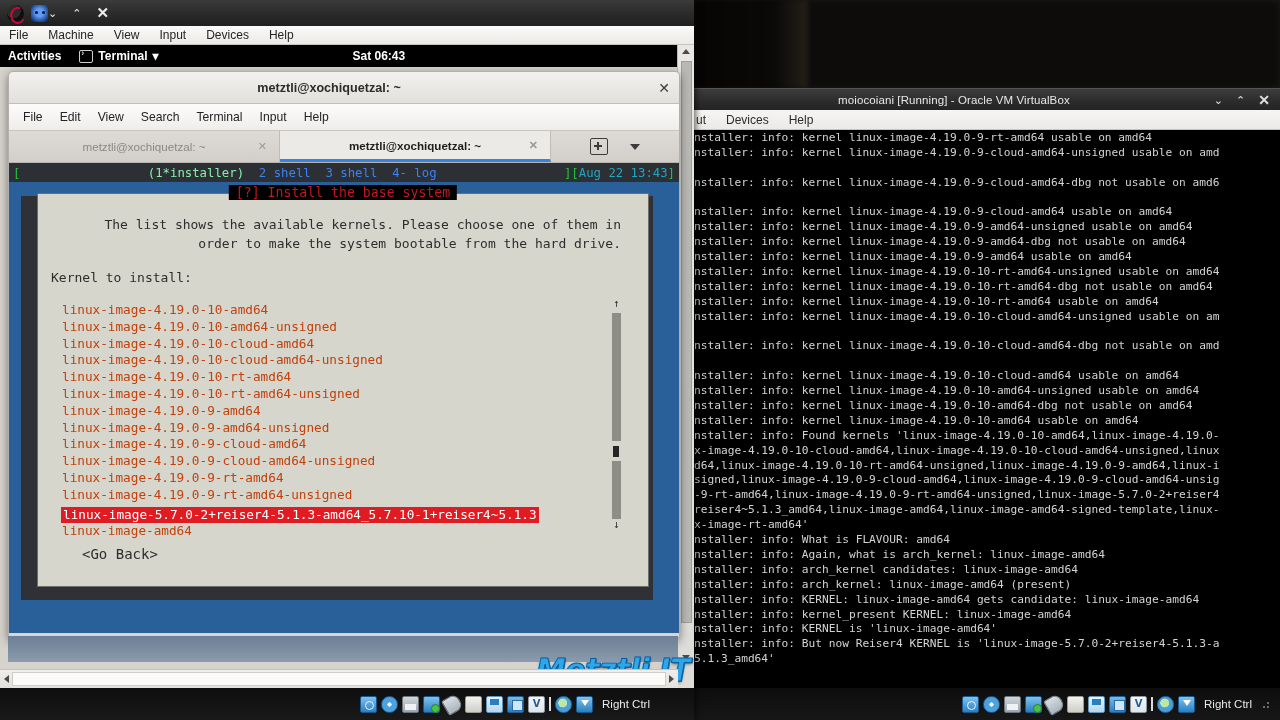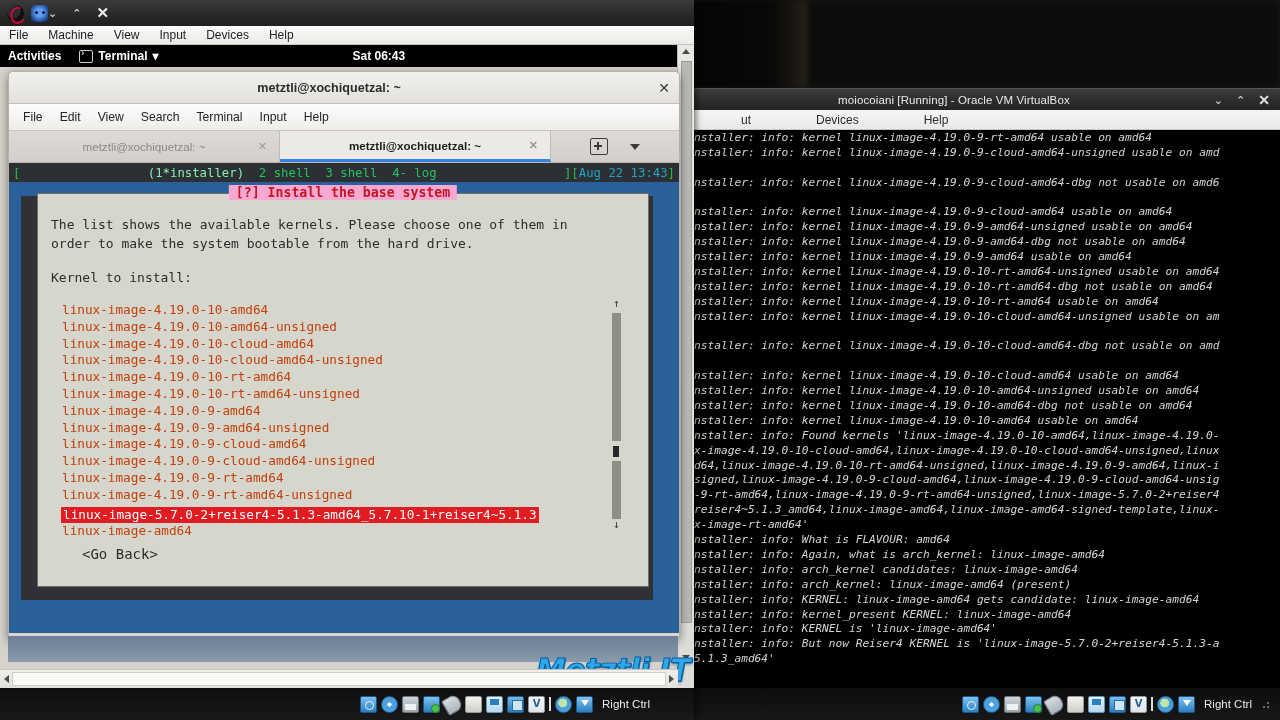--- a/index.html
+++ b/index.html
@@ -46,29 +46,29 @@
   #vm-right .win-btns { display: flex; align-items: center; gap: 13px; padding-right: 10px; color:#e2e2e2; }
   #vm-right .win-btns span { font-size: 11px; line-height: 1; cursor: default; }
   #vm-right .win-btns .cl { font-size: 14px; font-weight: 600; }
   #vm-right .vbox-menubar {
     position: absolute; left: 0; top: 110px; width: 586px; height: 20px;
     background: linear-gradient(180deg,#f6f5f4 0%, #ebeae8 100%);
     border-bottom: 1px solid #c7c5c2;
     display: flex; align-items: center; gap: 20px; padding-left: 2px;
     font-size: 12px; color: #2b2b2b; box-sizing: border-box;
   }
-  #vm-right .vbox-menubar span { cursor: default; margin-left: 45px; }
+  #vm-right .vbox-menubar span { cursor: default; }
   .rlog {
     position: absolute; left: 0; top: 130px; width: 586px; height: 558px;
     background: #000; overflow: hidden;
     font-family: "DejaVu Sans Mono", monospace;
     font-size: 11.2px; line-height: 14.9px; color: #d3d3d3;
     white-space: pre; padding-top: 1px;
   }
-  .rlog div { height: 14.9px; overflow: hidden; font-style: italic; }
+  .rlog div { height: 14.9px; overflow: hidden; }
   #vm-right .vbox-statusbar {
     position: absolute; left: 0; bottom: 0; width: 586px; height: 32px;
     background: linear-gradient(180deg,#0d0d0d 0%, #171717 100%);
     display:flex; align-items:center; justify-content:flex-end;
     padding-right: 8px; box-sizing: border-box; gap: 4px;
   }
 
   
   #vm-left {
     position: absolute; left: 0; top: 0; width: 694px; height: 720px;
@@ -180,49 +180,49 @@
   .caret-dn{width:0;height:0;border-left:5px solid transparent;border-right:5px solid transparent;border-top:6px solid #3b3b3b;}
 
   
   .tmux-bar {
     height:19px; background:#2c2f34; display:flex; align-items:center;
     font-family:"DejaVu Sans Mono", monospace; font-size:12.3px;
     padding:0 4px; box-sizing:border-box; white-space:pre;
   }
   .tmux-bar .br { color:#25c13a; }
   .tmux-bar .win-active { color:#86efac; }
-  .tmux-bar .win { color:#22c55e; }
+  .tmux-bar .win { color:#3b82f6; }
   .tmux-bar .date { color:#1fa6c4; }
   .tmux-spacer{flex:1;}
 
   
   .inst {
     position:relative; height:451px; background:#2a6099; overflow:hidden;
     font-family:"DejaVu Sans Mono", monospace;
   }
   .inst-dark-frame{
     position:absolute; left:12px; top:14px; width:632px; height:404px;
     background:#2f3136; 
   }
   .inst-box {
     position:absolute; left:16px; top:-3px; width:612px; height:394px;
     background:#d6d6cd; border:1px solid #6e6e66;
     box-sizing:border-box;
   }
   .inst-legend {
     position:absolute; top:-9px; left:50%; transform:translateX(-50%);
-    background:#f9a8d4; padding:0 7px; color:#c2181f; font-size:13.2px; font-weight:bold;
+    background:#000000; padding:0 7px; color:#c2181f; font-size:13.2px; font-weight:normal;
     white-space:nowrap;
   }
   .legend-rule-l, .legend-rule-r {
     position:absolute; top:-1px; height:1px; background:#6e6e66;
   }
   .inst-text {
     position:absolute; left:13px; top:22px; width:570px;
-    color:#2d2d2d; font-size:13px; line-height:18.5px; white-space:pre-wrap;
+    color:#2d2d2d; font-size:13px; line-height:18.5px; white-space:pre-wrap;text-align:right;
   }
   .inst-label { position:absolute; left:13px; top:76px; color:#2d2d2d; font-size:13px;}
   .klist { position:absolute; left:23px; top:108px; width:540px; }
   .krow {
     height:16.8px; line-height:16.8px; font-size:12.7px; color:#c2410c;
     padding-left:1px; white-space:nowrap;
   }
   .krow.sel { background:#e01b22; color:#ffffff; display:inline-block; padding:0 2px; }
   .kscroll { position:absolute; left:573px; top:106px; width:12px; height:229px; }
   .kscroll .ar { position:absolute; left:2px; font-size:11px; color:#3a3a3a; line-height:8px;}

